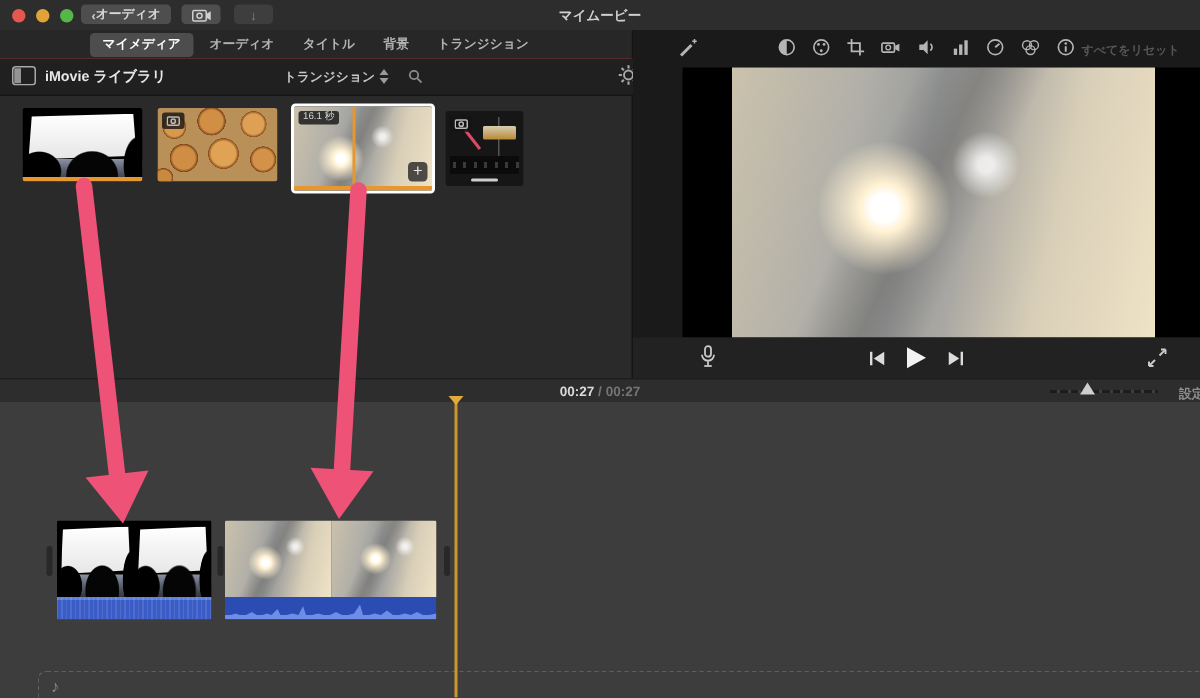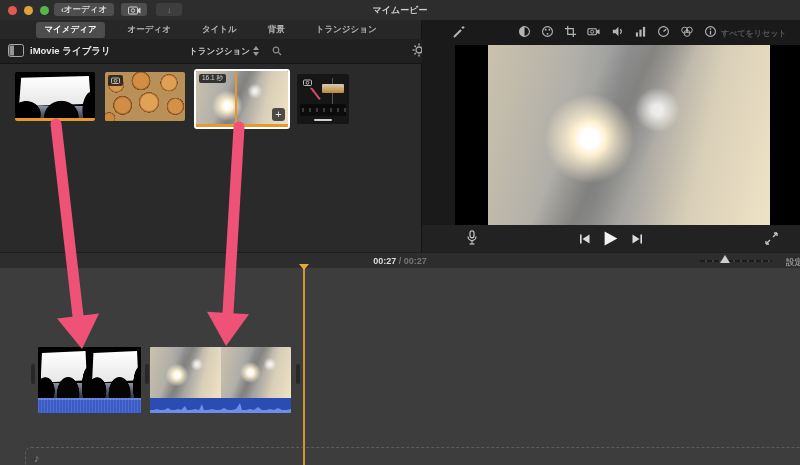--- a/index.html
+++ b/index.html
@@ -15,21 +15,21 @@
   .tl.yel{left:24px;background:#e0a33a;}
   .tl.grn{left:40px;background:#55b748;}
   .tb-btn{position:absolute;top:3px;height:13px;border-radius:3px;background:#4e4e4e;color:#d8d8d8;
           font-size:8.5px;font-weight:700;display:flex;align-items:center;justify-content:center;padding:0 7px;}
   .tb-btn.dim{background:#3e3e3e;color:#8b8b8b;}
   .win-title{position:absolute;left:0;right:0;top:4px;text-align:center;font-size:9px;font-weight:700;color:#cfcfcf;}
 
   
   .left-panel{position:absolute;left:0;top:20px;width:421px;height:232px;background:#2a2a2a;border-right:1px solid #141414;}
   .tabbar{position:absolute;left:0;top:0;width:100%;height:19px;background:#272727;border-bottom:5px solid #ef4444;
-          display:flex;align-items:center;justify-content:center;gap:15px;}
+          display:flex;align-items:center;justify-content:center;gap:3px;}
   .tab{font-size:8.5px;font-weight:700;color:#b3b3b3;padding:2px 8px;border-radius:3px;white-space:nowrap;}
   .tab.sel{background:#4d4d4d;color:#fff;}
   .libheader{position:absolute;left:0;top:19px;width:100%;height:24px;background:#202020;border-bottom:1px solid #151515;padding-left:13px;}
   .lib-title{position:absolute;left:30px;top:6px;font-size:9.5px;font-weight:700;color:#e8e8e8;}
   .filter{position:absolute;right:184px;top:7px;font-size:8.5px;font-weight:700;color:#c6c6c6;}
   .stepper{position:absolute;right:174px;top:6px;width:7px;height:12px;}
   .stepper:before,.stepper:after{content:"";position:absolute;left:0;border-left:3.5px solid transparent;border-right:3.5px solid transparent;}
   .stepper:before{top:1px;border-bottom:4px solid #9a9a9a;}
   .stepper:after{bottom:1px;border-top:4px solid #9a9a9a;}
   .search{position:absolute;right:38px;top:4px;width:132px;height:15px;background:#060606;border:1px solid #000;

